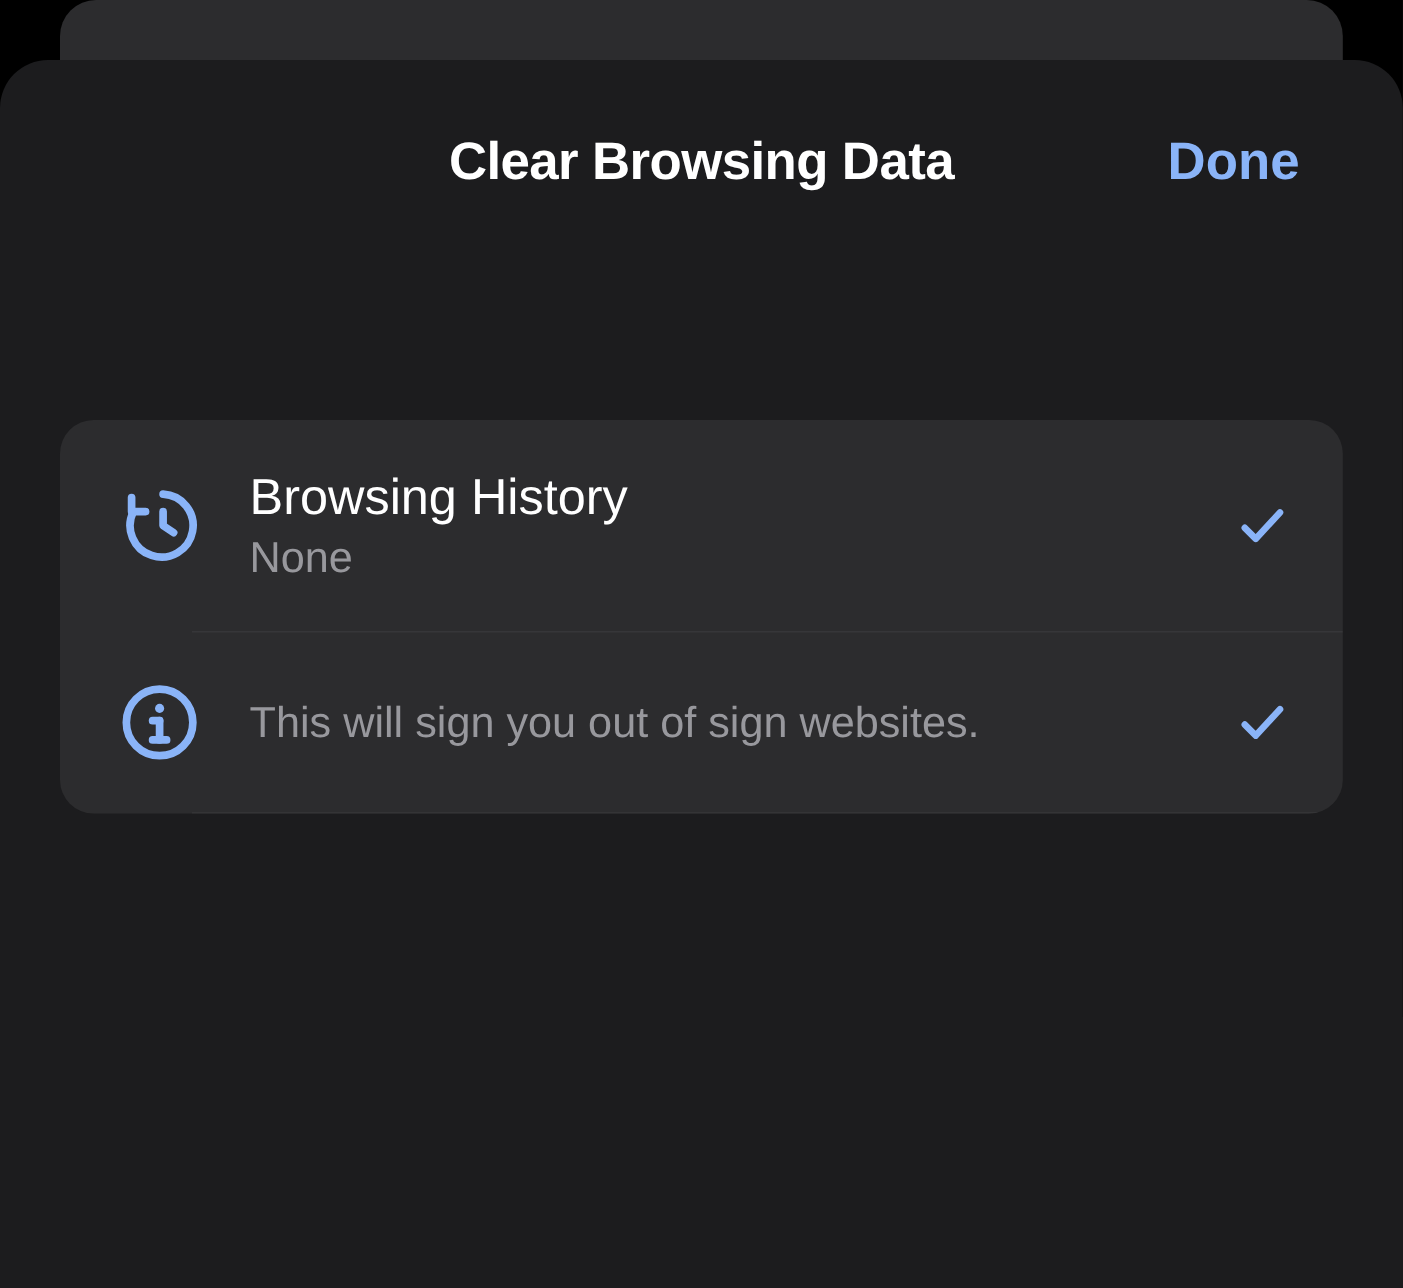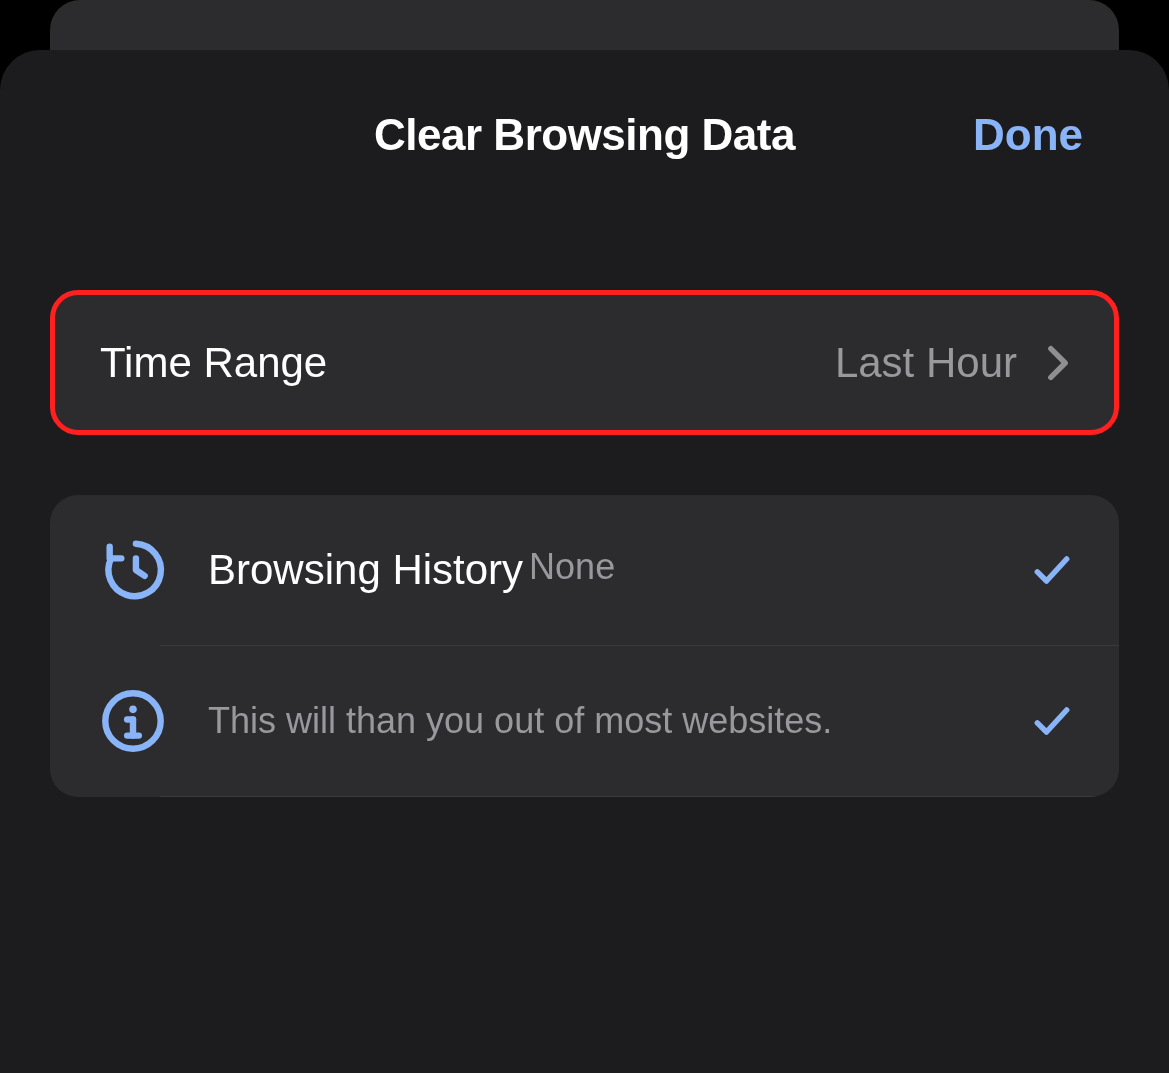--- a/index.html
+++ b/index.html
@@ -111,21 +111,21 @@
       flex-shrink: 0;
     }
     .icon {
       width: 70px;
       height: 70px;
       color: #8ab4f8;
     }
     .text-wrap {
       flex: 1;
       display: flex;
-      flex-direction: row;
+      flex-direction: column;
       gap: 6px;
     }
     .item-title {
       font-size: 42px;
       font-weight: 400;
       color: #fff;
     }
     .item-sub {
       font-size: 36px;
       font-weight: 400;
@@ -145,31 +145,20 @@
 <body>
 
 <div class="behind-sheet"></div>
 
 <div class="sheet">
   <div class="header">
     <div class="title">Clear Browsing Data</div>
     <div class="done">Done</div>
   </div>
 
-  <div class="group highlight">
-    <div class="row-simple">
-      <div class="row-label">Time Range</div>
-      <div class="row-value-wrap">
-        <div class="row-value">Last Hour</div>
-        <svg class="chevron" viewBox="0 0 12 20" fill="none">
-          <path d="M2 2 L10 10 L2 18" stroke="currentColor" stroke-width="3" stroke-linecap="round" stroke-linejoin="round"></path>
-        </svg>
-      </div>
-    </div>
-  </div>
 
   <div class="spacer"></div>
 
   <div class="group">
     <div class="row">
       <div class="icon-wrap">
         <svg class="icon" viewBox="0 0 24 24" fill="none">
           <path d="M13 3 A9 9 0 1 1 4.5 8" stroke="currentColor" stroke-width="2.2" stroke-linecap="round"></path>
           <path d="M4 4 L4 8 L8 8" stroke="currentColor" stroke-width="2.2" stroke-linecap="round" stroke-linejoin="round"></path>
           <path d="M13 8 L13 12 L16 14" stroke="currentColor" stroke-width="2.2" stroke-linecap="round" stroke-linejoin="round"></path>
@@ -188,21 +177,21 @@
       <div class="icon-wrap">
         <svg class="icon" viewBox="0 0 24 24" fill="none">
           <circle cx="12" cy="12" r="9.5" stroke="currentColor" stroke-width="2.2"></circle>
           <circle cx="12" cy="8" r="1.3" fill="currentColor"></circle>
           <path d="M12 11.5 L12 17" stroke="currentColor" stroke-width="2.2" stroke-linecap="round"></path>
           <path d="M10 11.5 L12 11.5" stroke="currentColor" stroke-width="2.2" stroke-linecap="round"></path>
           <path d="M10 17 L14 17" stroke="currentColor" stroke-width="2.2" stroke-linecap="round"></path>
         </svg>
       </div>
       <div class="text-wrap">
-        <div class="item-sub">This will than you out of most websites.</div>
+        <div class="item-sub">This will sign you out of sign websites.</div>
       </div>
       <svg class="check" viewBox="0 0 24 24" fill="none">
         <path d="M4 13 L9 18 L20 6" stroke="currentColor" stroke-width="3" stroke-linecap="round" stroke-linejoin="round"></path>
       </svg>
     </div>
     <div class="row-sep"></div>
   </div>
 </div>
 
 </body></html>

